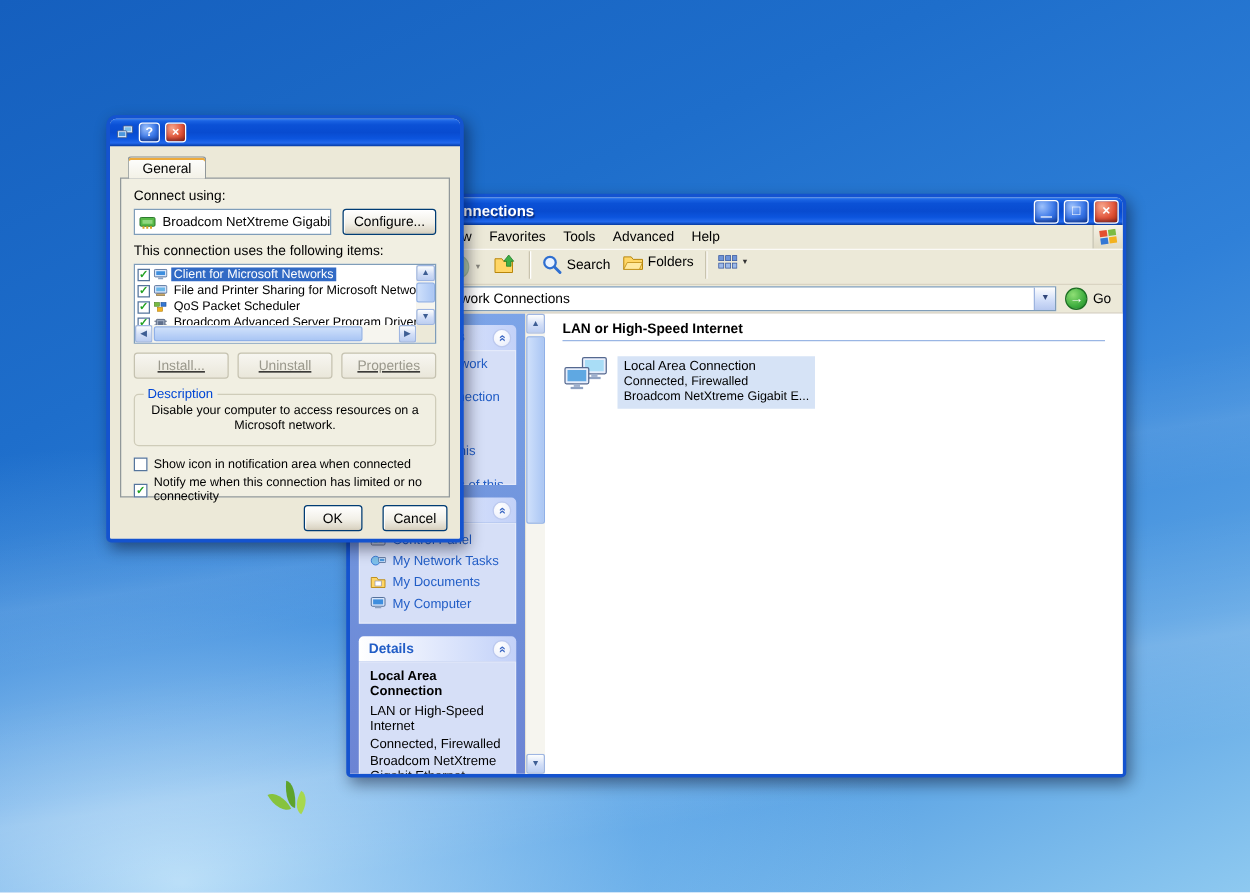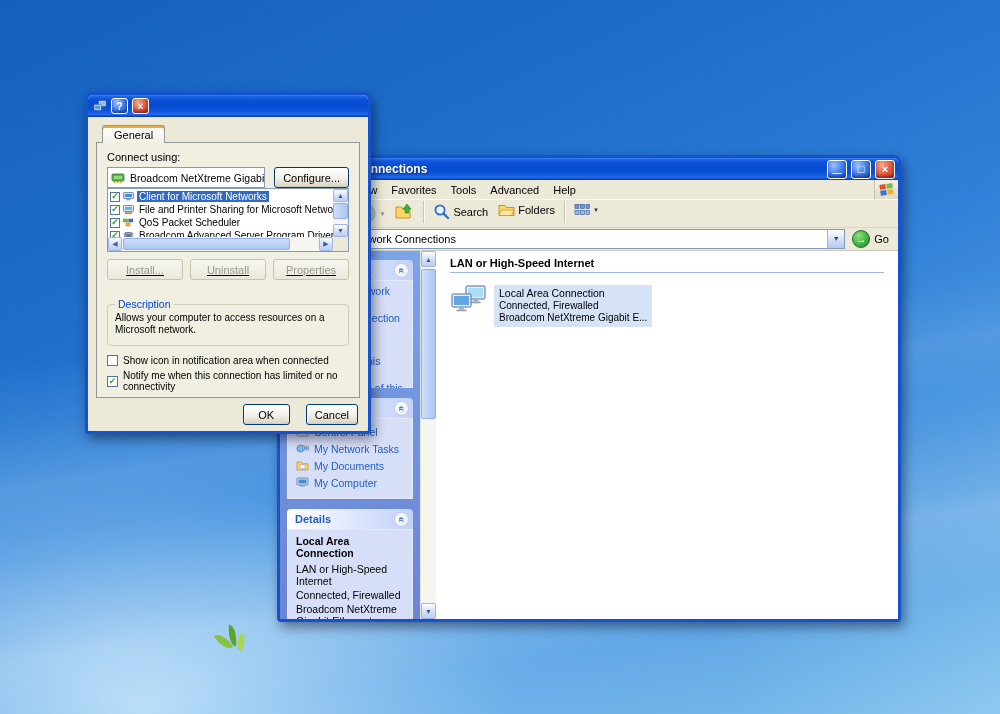--- a/index.html
+++ b/index.html
@@ -130,22 +130,22 @@
   .vthumb { position:absolute; left:0; right:0; top:1px; height:16px; border:1px solid #8fb0e8;
     border-radius:2px; background:linear-gradient(90deg,#cfe0fb,#aac6f4); }
   .hsb { display:flex; background:#f1f0e6; }
   .hsb .sbtn { width:14px; }
   .htrack { flex:1; position:relative; background:#f6f5ef; }
   .hthumb { position:absolute; top:1px; bottom:1px; left:1px; width:85%; border:1px solid #8fb0e8;
     border-radius:2px; background:linear-gradient(180deg,#cfe0fb,#aac6f4); }
   .lcorner { background:#ece9d8; }
   .dlgbtnrow { margin-top:7px; display:flex; justify-content:space-between;text-decoration:underline; }
   .xpbtn.w76 { min-width:76px; }
-  .desc { margin-top:24px; height:42px; border:1px solid #cfccb9; border-radius:4px; position:relative;
-    padding:7px 7px 4px; }
+  .desc { margin-top:12px; height:42px; border:1px solid #cfccb9; border-radius:4px; position:relative;
+    padding:7px 7px 4px;text-align:center; }
   .desccap { position:absolute; top:-7px; left:7px; background:#f1efe2; padding:0 3px; color:#0046d5;
     font-size:10.5px; }
   .dtext { font-size:10px; line-height:12px; }
   .opt { display:flex; align-items:center; gap:5px; margin-top:4px; font-size:10px; }
   .opt.first { margin-top:9px;align-items:flex-end; }
   .opt .cbx { width:11px; height:11px; }
   .btnrow-bottom { flex:none; display:flex; justify-content:flex-end; gap:16px; padding:6px 2px 0 0; }
   .xpbtn.cmd { min-width:47px; }
 
   .icn { display:inline-flex; flex:none; line-height:0; }
@@ -448,20 +448,21 @@
                   <rect x="6" y="9" width="1.6" height="2" fill="#d9a520"></rect>
                   <rect x="9" y="9" width="1.6" height="2" fill="#d9a520"></rect>
                   <rect x="3" y="4" width="8" height="3" fill="#8fd77f"></rect>
                 </svg>
             </span>
             <span>Broadcom NetXtreme Gigabit Etherne</span>
           </div>
           <button class="xpbtn cfg">Configure...</button>
         </div>
 
+        <div class="lbl lbl2">This connection uses the following items:</div>
         <div class="listbox">
           <div class="litems">
             <div class="lrow sel">
               <span class="cbx">
                   <span>✓</span>
                 </span>
               <span class="icn">
                 <svg width="11" height="9" viewBox="0 0 11 9">
                     <rect x="0.5" y="0.5" width="10" height="6" rx="0.8" fill="#d7e5fa" stroke="#44618f" stroke-width="0.7"></rect>
                     <rect x="2" y="2" width="7" height="3" fill="#3e8ede"></rect>
@@ -540,21 +541,21 @@
         </div>
 
         <div class="dlgbtnrow">
           <button class="xpbtn w76 dis">Install...</button>
           <button class="xpbtn w76 dis">Uninstall</button>
           <button class="xpbtn w76 dis">Properties</button>
         </div>
 
         <div class="desc">
           <span class="desccap">Description</span>
-          <div class="dtext">Allows your computer to access resources on a Microsoft network.</div>
+          <div class="dtext">Disable your computer to access resources on a Microsoft network.</div>
         </div>
 
         <div class="opt first">
           <span class="cbx"></span>
           <span>Show icon in notification area when connected</span>
         </div>
         <div class="opt">
           <span class="cbx">
               <span>✓</span>
             </span>

